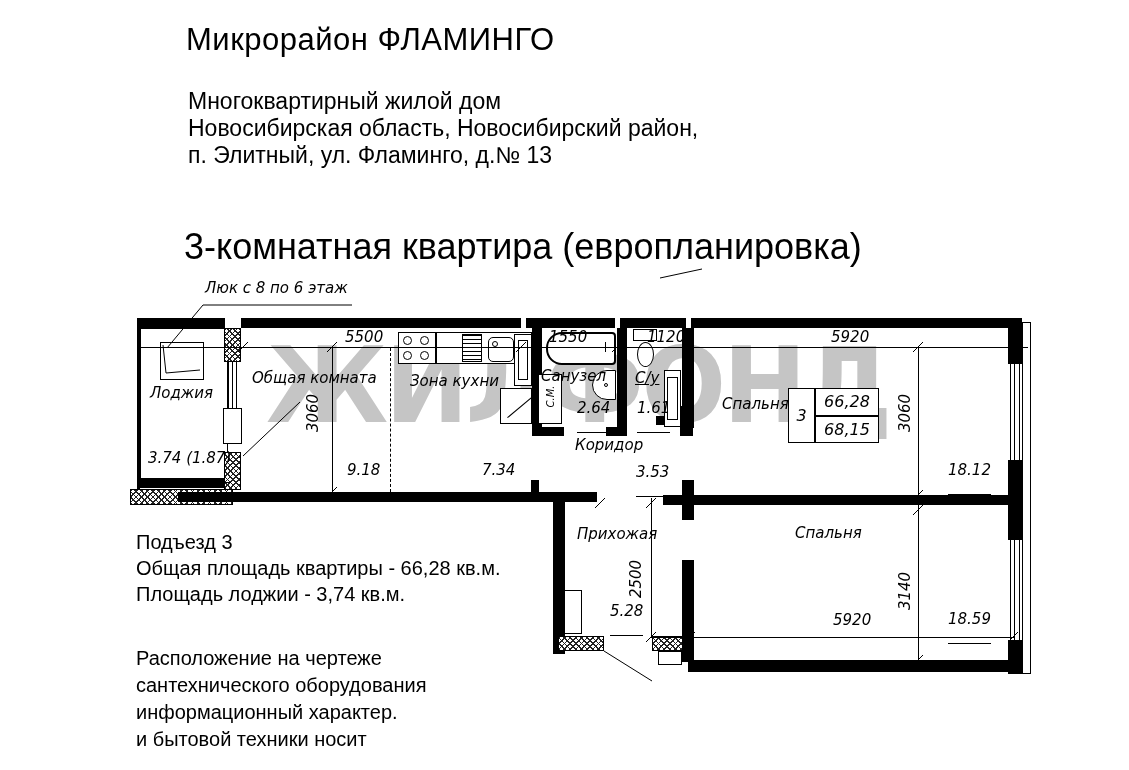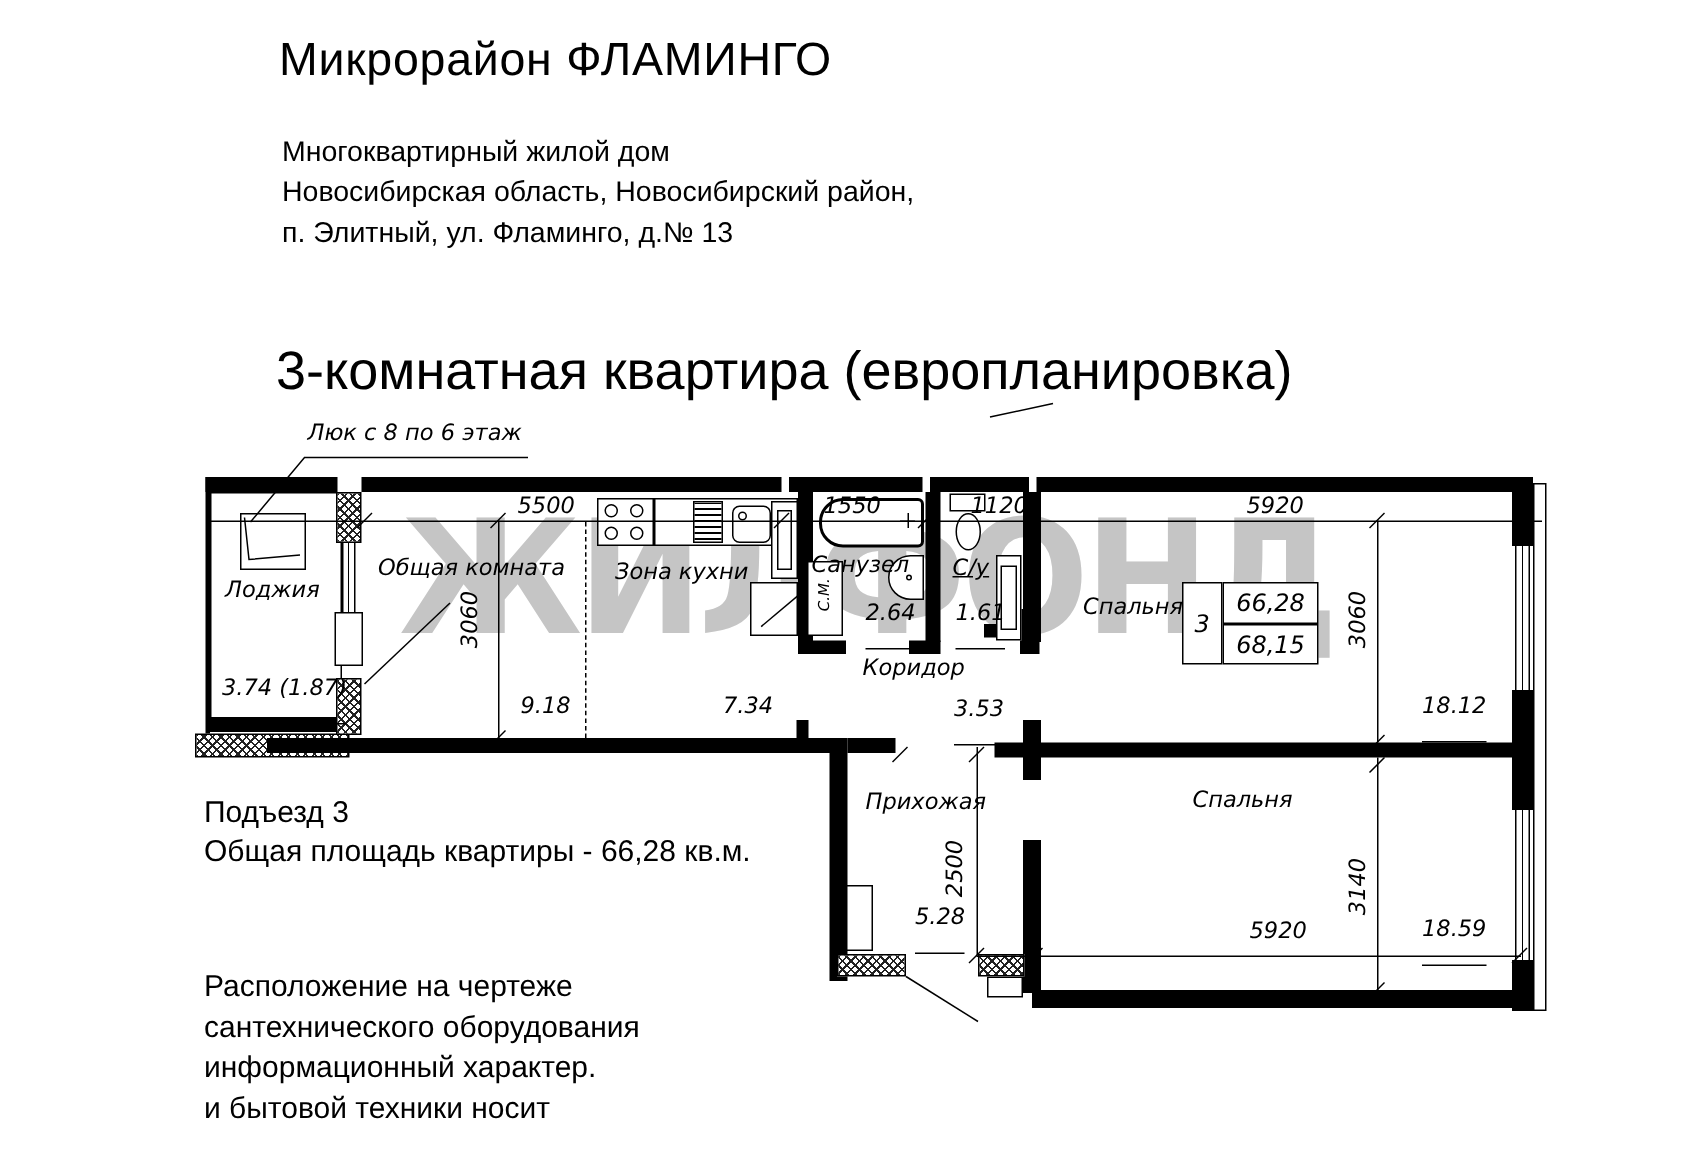--- a/index.html
+++ b/index.html
@@ -1,20 +1,20 @@
 <!DOCTYPE html>
 <html><head>
 <meta charset="utf-8">
 <style>
   html,body{margin:0;padding:0;background:#fff;}
   .page{position:relative;width:1129px;height:770px;background:#fff;overflow:hidden;
         font-family:"Liberation Sans",sans-serif;color:#000;}
   
   .title{position:absolute;left:186px;top:22px;font-size:31px;letter-spacing:.5px;white-space:nowrap;}
-  .addr{position:absolute;left:188px;top:88px;font-size:19px;line-height:27px;white-space:nowrap;}
+  .addr{position:absolute;left:188px;top:88px;font-size:23px;line-height:27px;white-space:nowrap;}
   .subtitle{position:absolute;left:184px;top:226px;font-size:36px;white-space:nowrap;}
   .foot1{position:absolute;left:136px;top:529px;font-size:20px;line-height:26px;white-space:nowrap;}
   .foot2{position:absolute;left:136px;top:645px;font-size:20px;line-height:27px;white-space:nowrap;}
   
   .wm{position:absolute;left:266px;top:324px;z-index:0;font-size:96px;font-weight:800;
       color:#c5c5c5;letter-spacing:-3px;transform:scale(1.04,1.1);transform-origin:left top;
       font-family:"DejaVu Sans",sans-serif;white-space:nowrap;}
   
   .plan{position:absolute;left:0;top:0;width:1129px;height:770px;z-index:1;}
   .plan *{box-sizing:border-box;}
@@ -209,20 +209,21 @@
       <div class="rcol">
         <div class="c">66,28</div>
         <div class="c">68,15</div>
       </div>
     </div>
   </div>
 
   <div class="foot1">
     <div>Подъезд 3</div>
     <div>Общая площадь квартиры - 66,28 кв.м.</div>
+    <div>Площадь лоджии - 3,74 кв.м.</div>
   </div>
   <div class="foot2">
     <div>Расположение на чертеже</div>
     <div>сантехнического оборудования</div>
     <div>информационный характер.</div>
     <div>и бытовой техники носит</div>
   </div>
 
 </div>
 

